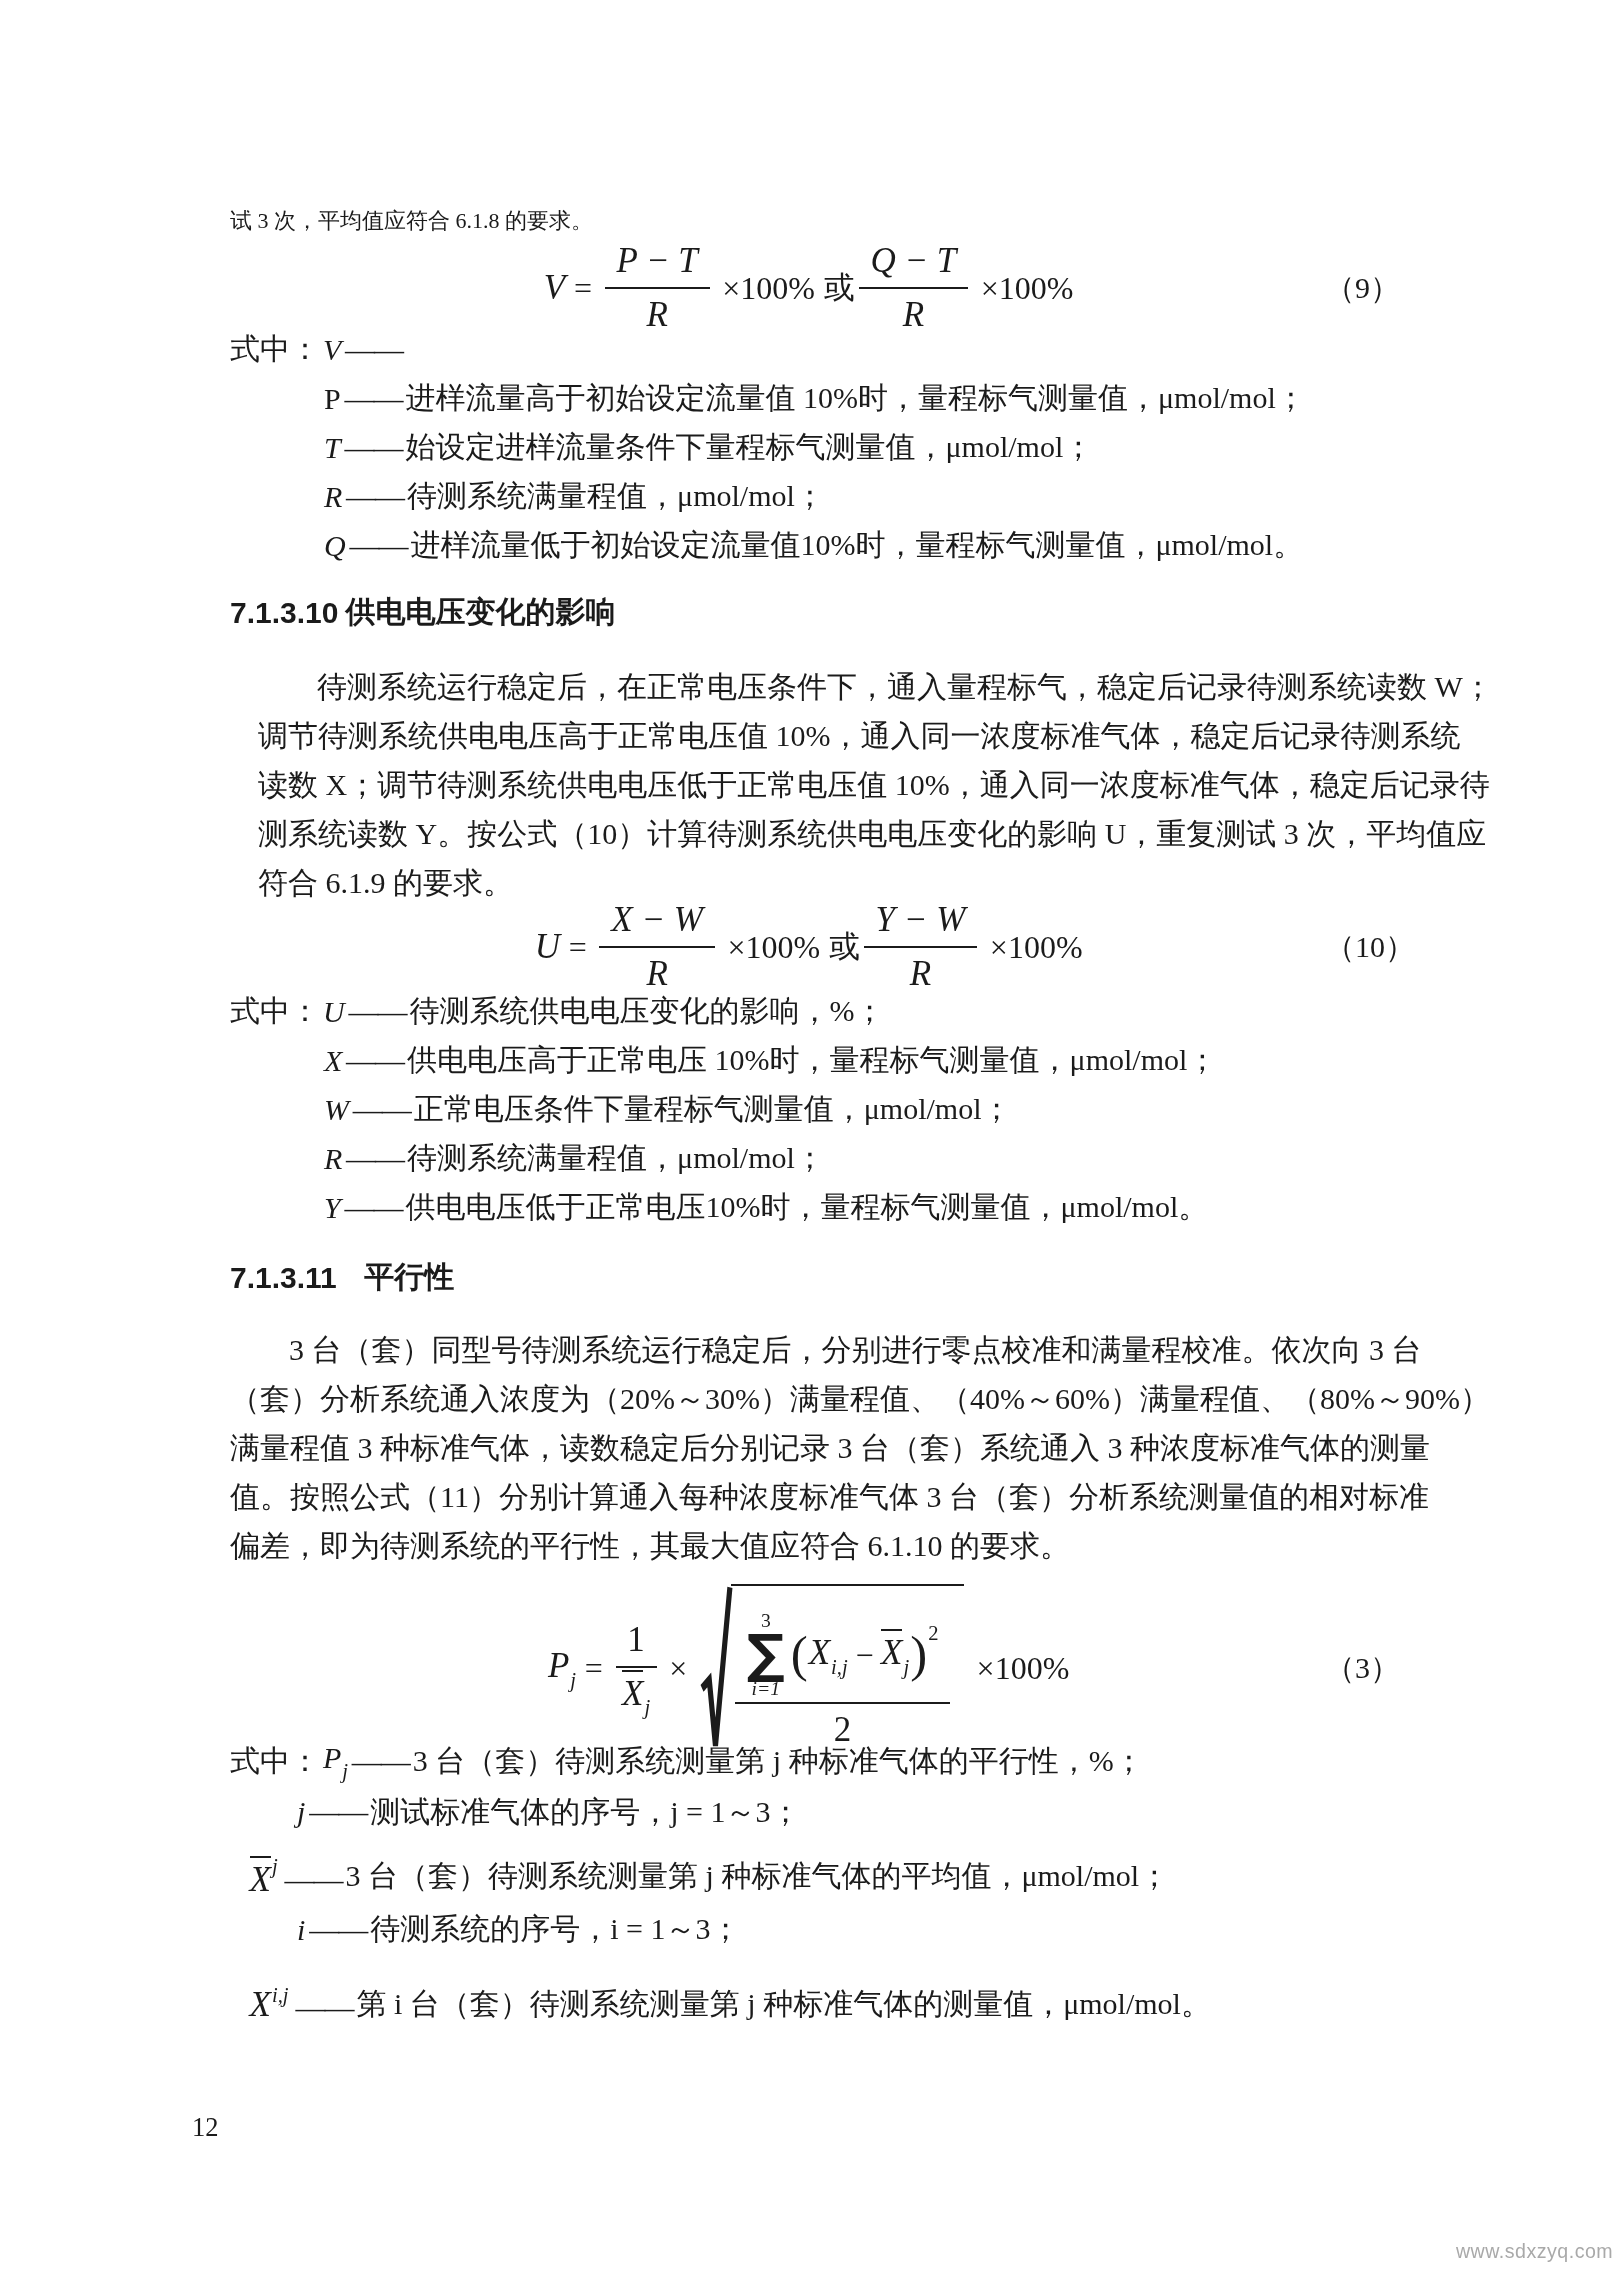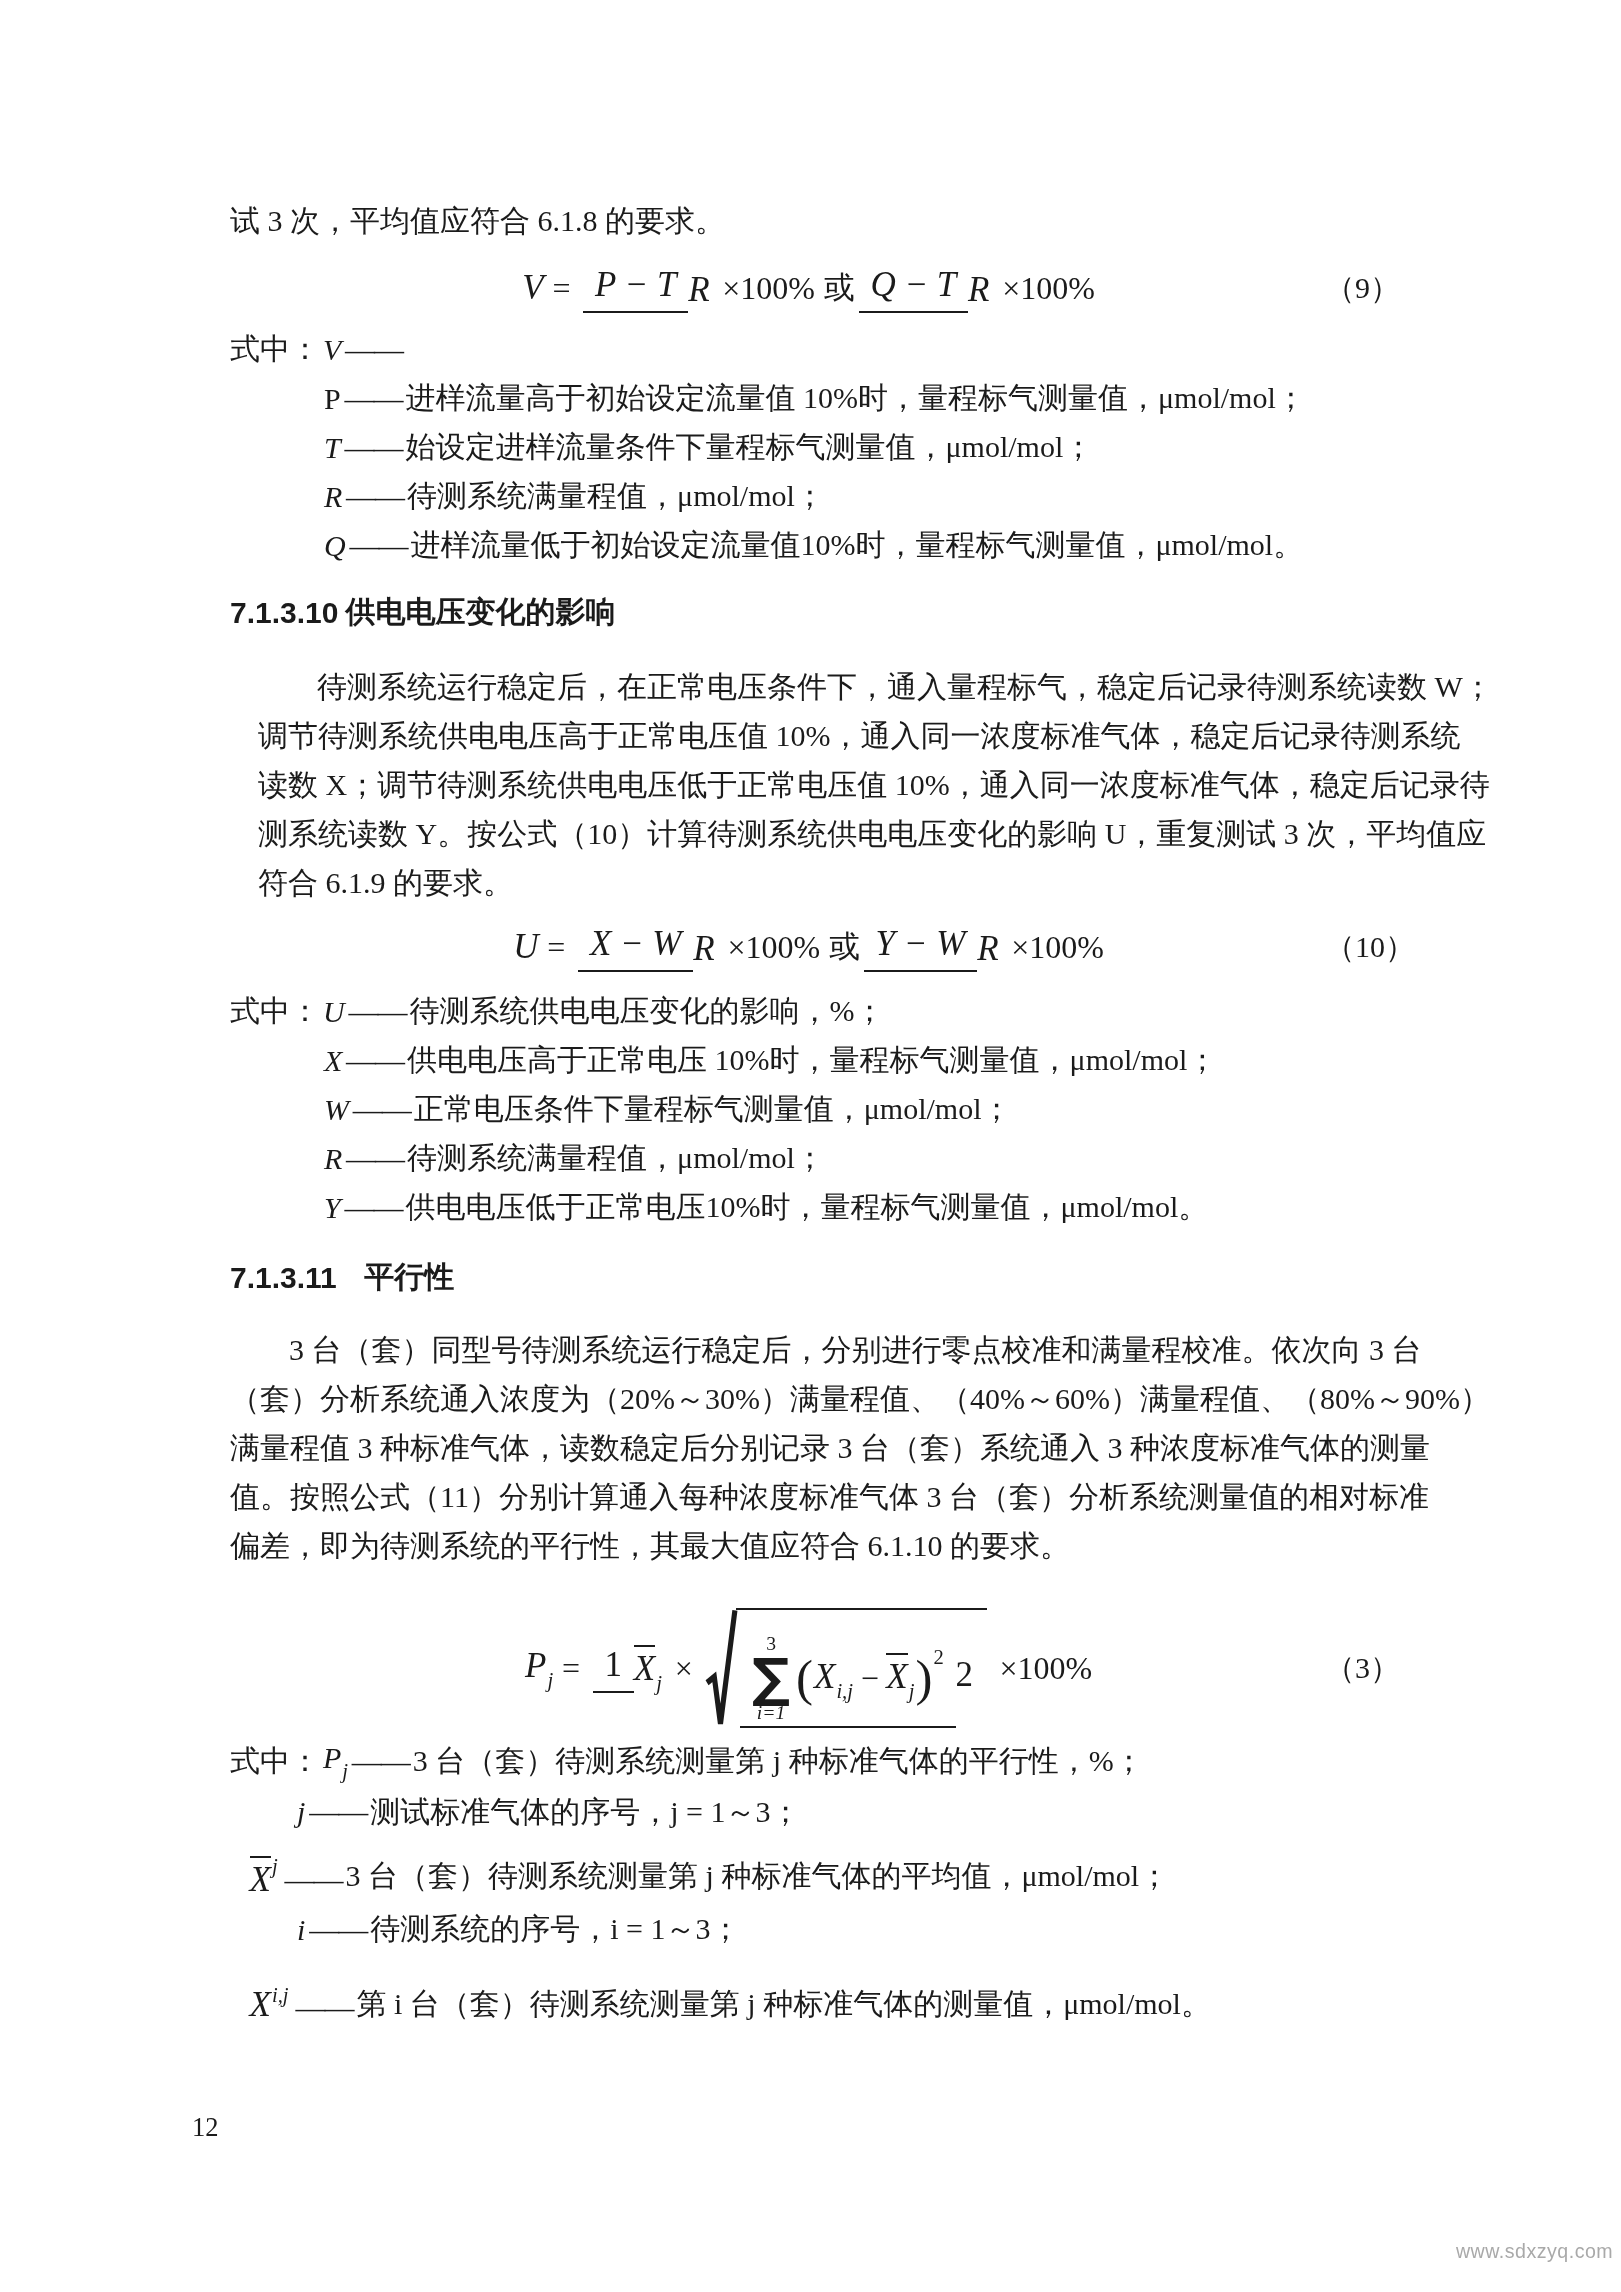--- a/index.html
+++ b/index.html
@@ -3,21 +3,21 @@
 <meta charset="utf-8">
 <style>
   * { margin:0; padding:0; box-sizing:border-box; }
   body { width:1621px; height:2293px; background:#ffffff; }
   .page {
     position:relative; width:1621px; height:2293px; background:#ffffff;
     color:#1b1b1b; font-family:"Liberation Serif","DejaVu Serif",serif;
     overflow:hidden;
   }
   .abs { position:absolute; }
-  .textline { font-size:30px; line-height:49px; white-space:nowrap; }
+  .textline { font-size:22px; line-height:49px; white-space:nowrap; }
 
   
   .heading {
     position:absolute; left:230px; height:49px; display:flex; align-items:center; gap:27.4px;
     font-family:"Liberation Sans","DejaVu Sans",sans-serif; font-weight:700; font-size:30px;
     white-space:nowrap;
   }
 
   
   .para { position:absolute; left:230px; width:1166px; }
@@ -41,21 +41,21 @@
   .eqwrap {
     position:absolute; left:230px; width:1166px;
     display:flex; justify-content:center; align-items:center;
   }
   .eqlabel { position:absolute; left:1095px; font-size:30px; white-space:nowrap; }
   .mvar { font-style:italic; font-size:35px; }
   .mop { font-size:32px; padding:0 8.8px; }
   .upright { font-style:normal; }
   .mcn { font-size:31px; }
   .frac {
-    display:inline-flex; flex-direction:row; align-items:center; text-align:center;
+    display:inline-flex; flex-direction:column; align-items:center; text-align:center;
     margin:0 3.9px; font-size:35px; font-style:italic; line-height:1.25;
   }
   .fnum { border-bottom:2.9px solid #1b1b1b; padding:0 11.8px 3.9px; }
   .fden { padding-top:3.9px; }
   sub { font-size:20.6px; font-style:italic; vertical-align:-9.8px; line-height:1; margin-left:1px; }
   sup.power { font-size:20.6px; font-style:normal; position:relative; top:-21.6px; line-height:1; }
   .ovl { border-top:2.9px solid #1b1b1b; padding-top:2px; }
 
   .sqrt { position:relative; display:inline-flex; padding-left:31px; margin:0 3.9px; }
   .sqrt > svg { position:absolute; left:0; top:0; width:33px; height:100%; }

